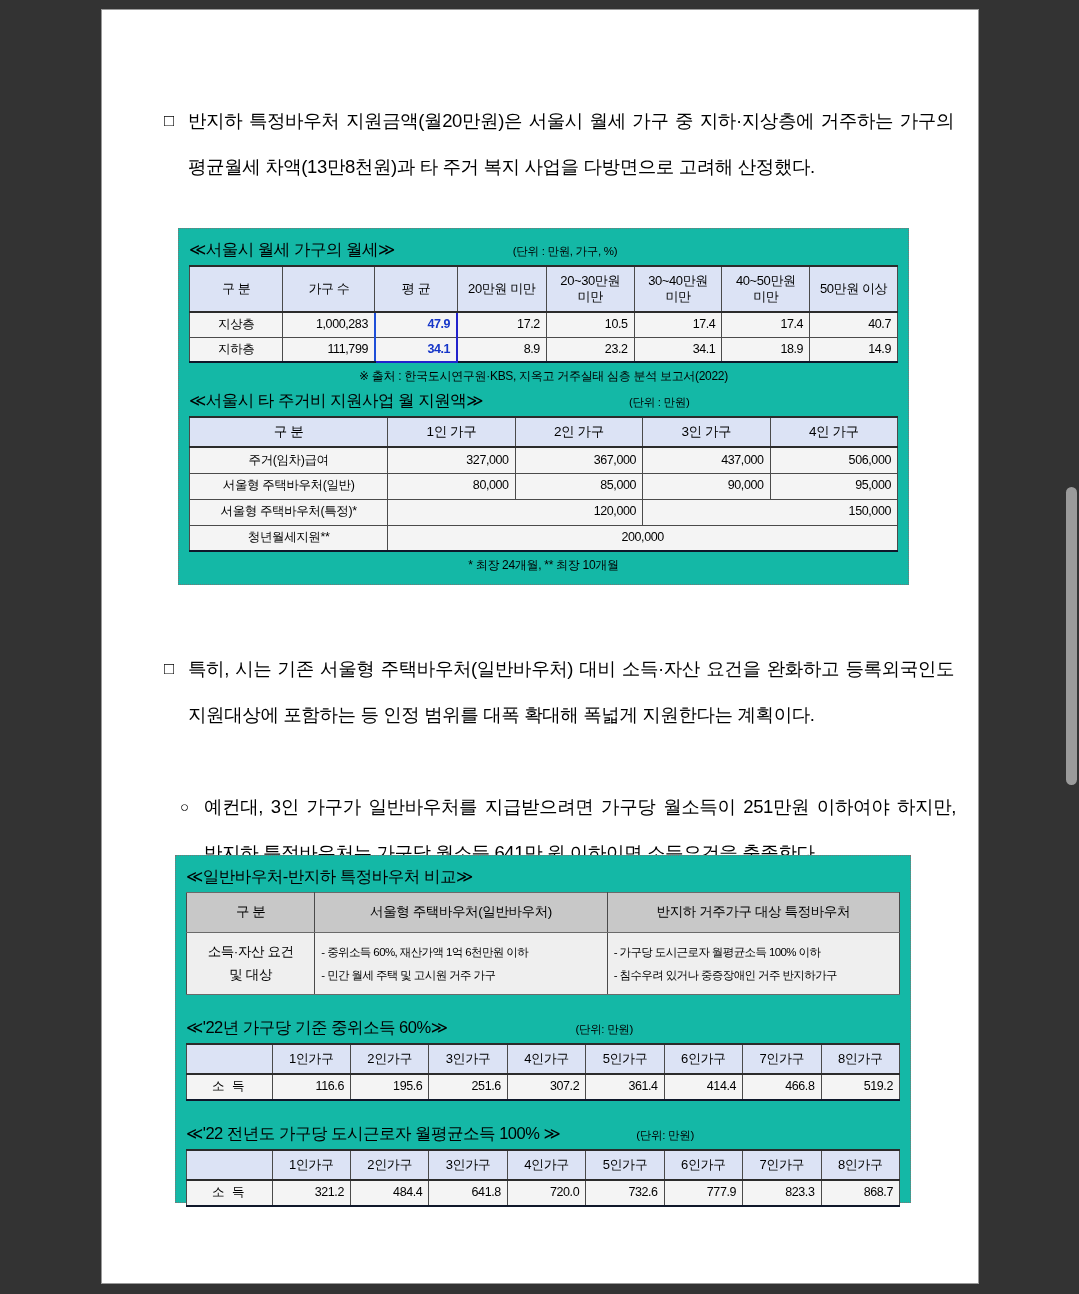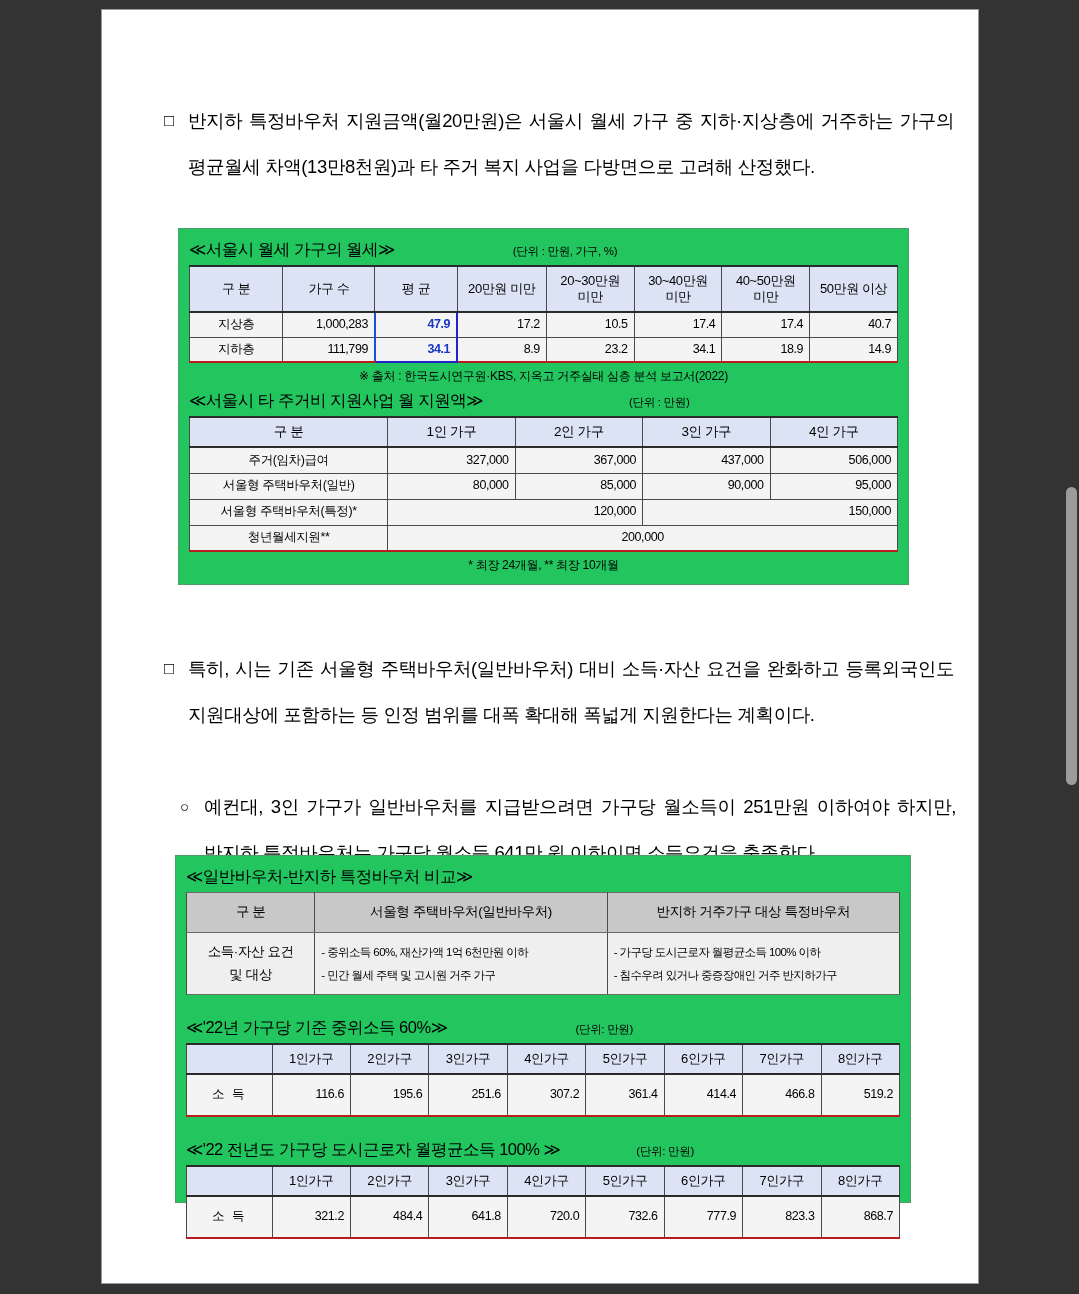--- a/index.html
+++ b/index.html
@@ -68,21 +68,21 @@
     left: 78px; top: 774px;
     width: 776px;
   }
   .block-3 .ptext { padding-left: 24px; }
   .block-3 .bullet { font-size: 15px; }
 
   
   .figbox {
     position: absolute;
     border: 1px dotted #777777;
-    background: #22c55e;
+    background: #14b8a6;
     padding: 8px 10px 10px 10px;
   }
   #figbox-1 { left: 76px; top: 218px; width: 731px; height: 357px; }
   #figbox-2 { left: 73px; top: 845px; width: 736px; height: 348px; }
 
   .figtitle-row {
     display: flex;
     align-items: baseline;
     margin: 2px 0 4px 0;
   }
@@ -129,21 +129,21 @@
     font-weight: normal;
   }
   table.dt thead th {
     background: #dce3f5;
     text-align: center;
     font-size: 13px;
     border-top: 2px solid #2b2b2b;
     border-bottom: 2px solid #2b2b2b;
   }
   table.dt tbody td { background: #f4f4f4; }
-  table.dt tbody tr:last-child td { border-bottom: 2px solid #b91c1c; }
+  table.dt tbody tr:last-child td { border-bottom: 2px solid #0f172a; }
   td.num { text-align: right; }
   td.ctr, th.ctr { text-align: center; }
 
   
   #tbl1 { margin-top: 2px; }
   #tbl1 thead th { height: 46px; }
   #tbl1 tbody td { height: 25px; }
   #tbl1 .hl {
     color: #1535c8;
     font-weight: bold;
@@ -181,21 +181,21 @@
     font-size: 11.5px;
     line-height: 1.95;
     letter-spacing: -0.6px;
     white-space: nowrap;
   }
 
   
   .tbl-inc { margin-top: 2px; }
   .tbl-inc thead th { height: 30px; font-size: 12.5px; }
   .tbl-inc thead th.blank { background: #dce3f5; }
-  .tbl-inc tbody td { height: 42px; font-size: 12.5px; }
+  .tbl-inc tbody td { height: 26px; font-size: 12.5px; }
   .tbl-inc td.rowlab { text-align: center; letter-spacing: 2px; }
 
   .subsec { margin-top: 22px; }
 
   
   #scrollbar-track {
     position: absolute;
     right: 0; top: 0;
     width: 15px; height: 1294px;
     background: transparent;

